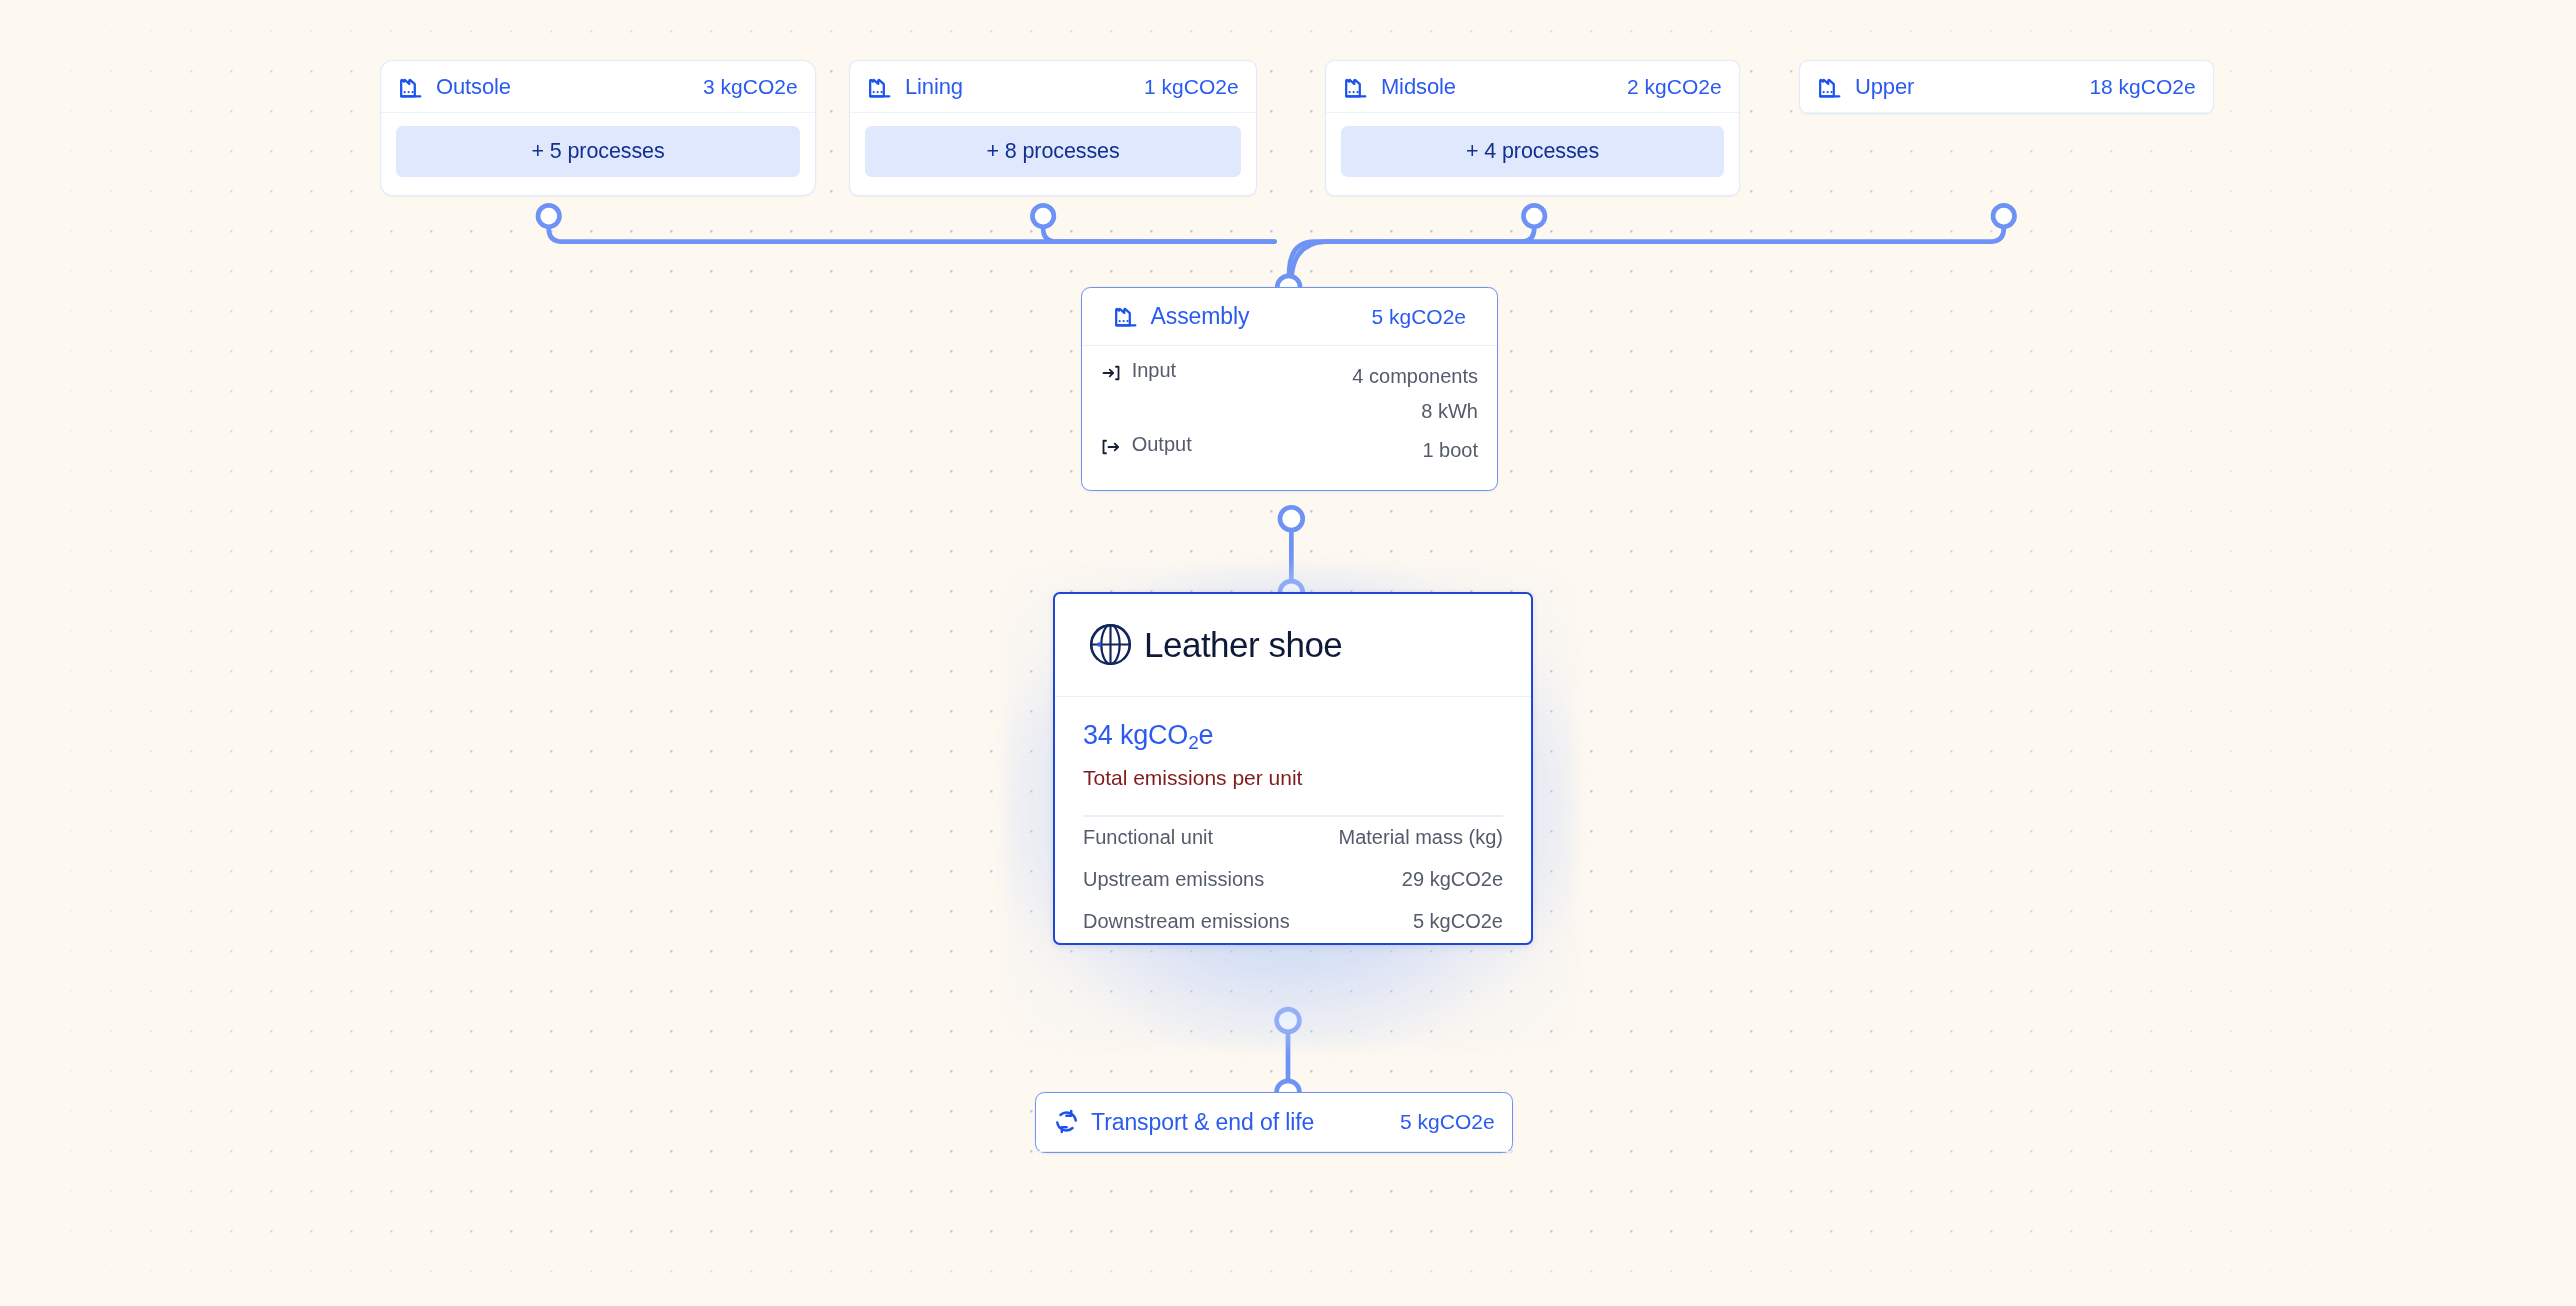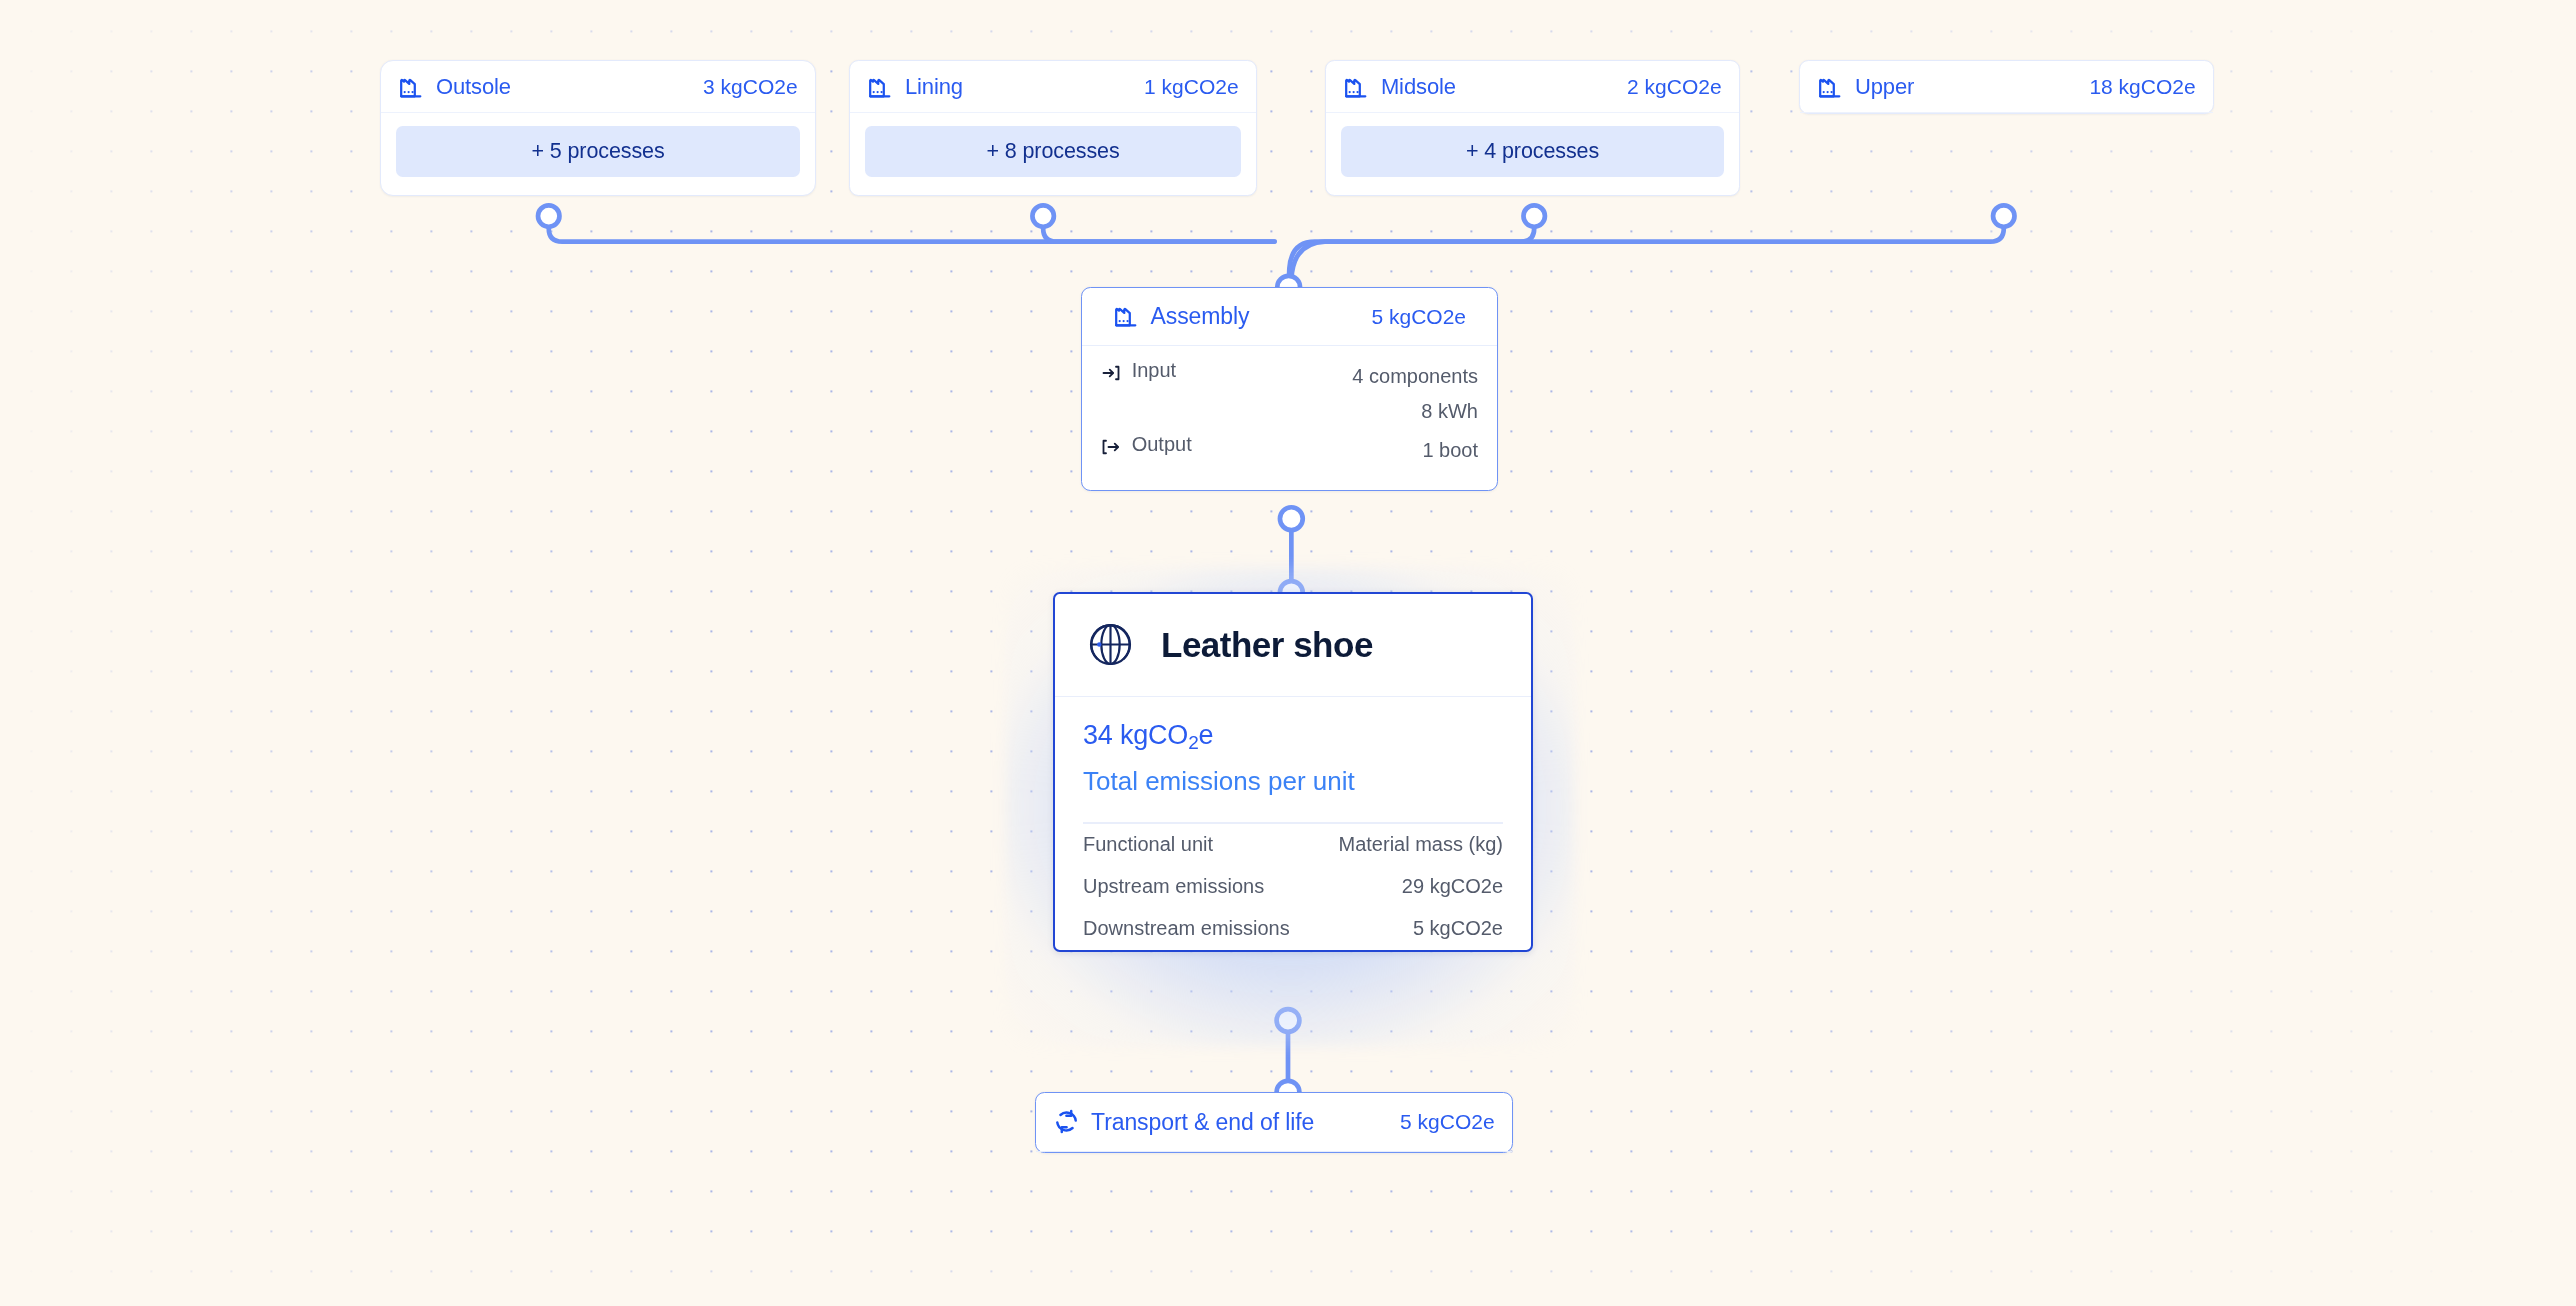--- a/index.html
+++ b/index.html
@@ -159,42 +159,42 @@
   }
   .hero-head {
     display: flex;
     align-items: center;
     height: 103px;
     padding: 0 28px;
     border-bottom: 1.3px solid #e9eefb;
     box-sizing: border-box;
   }
   .hero-title {
-    margin-left: 23px;
+    margin-left: 6px;
     font-size: 35px;
-    font-weight: bold;
+    font-weight: normal;
     color: #0d1b38;
     letter-spacing: -0.5px;
   }
   .hero-body { padding: 23px 28px 0 28px; }
   .hero-total {
     font-size: 27px;
     color: #2a5bf0;
     letter-spacing: -0.2px;
   }
   .hero-total sub {
     font-size: 19px;
     vertical-align: baseline;
     position: relative;
     top: 5.4px;
   }
   .hero-sub {
     margin-top: 14.8px;
-    font-size: 26px;
-    color: #3b82f6;
+    font-size: 21px;
+    color: #7f1d1d;
   }
   .hero-rule {
     margin: 25.5px 0 0 0;
     height: 1.3px;
     background: #e9eefb;
   }
   .metric {
     display: flex;
     align-items: center;
     height: 42px;

